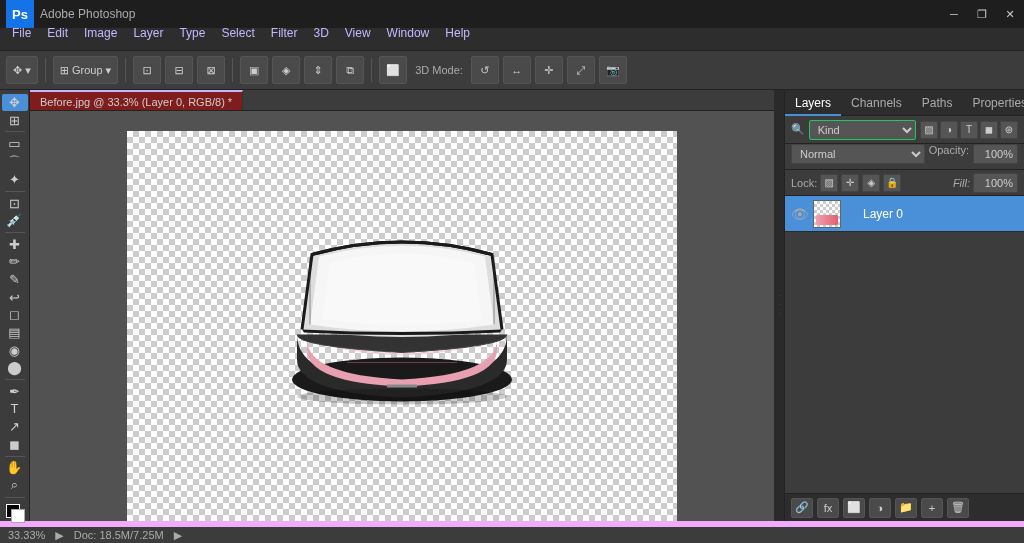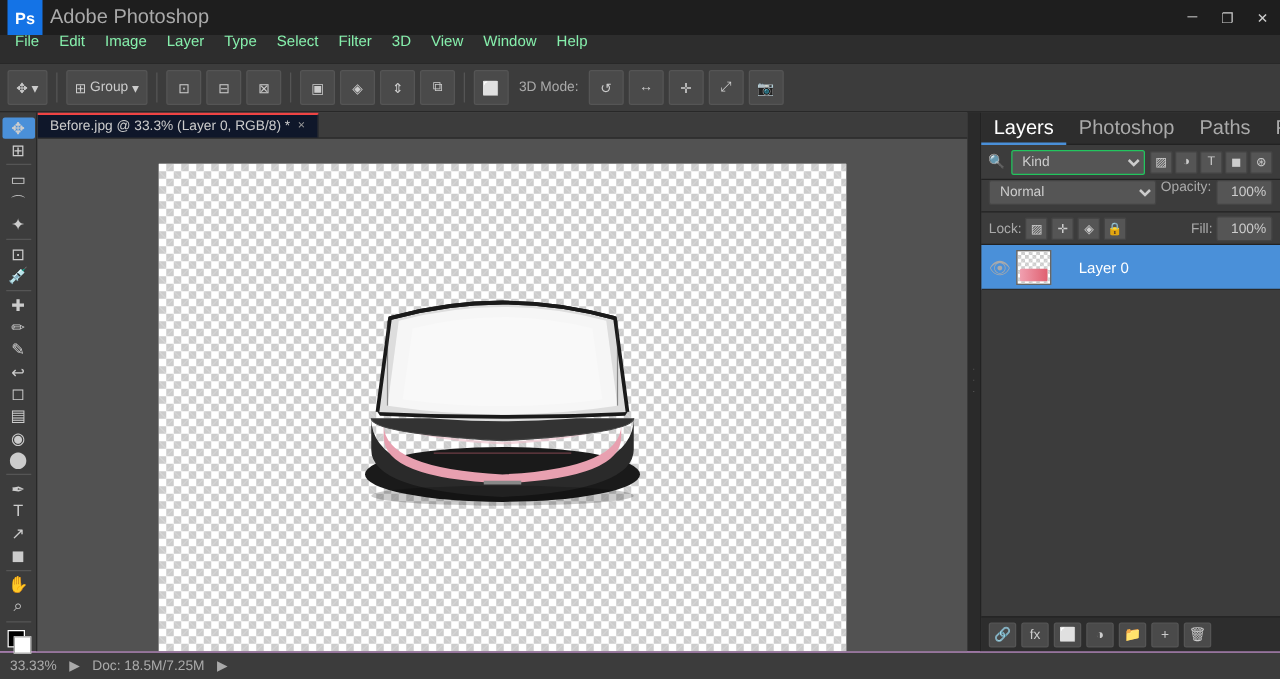--- a/index.html
+++ b/index.html
@@ -5,30 +5,30 @@
     * { margin: 0; padding: 0; box-sizing: border-box; }
     body { width: 1024px; height: 543px; overflow: hidden; font-family: Arial, sans-serif; font-size: 12px; color: #ccc; background: #3c3c3c; }
 
     
     #title-bar {
       width: 100%; height: 28px; background: #1e1e1e;
       display: flex; align-items: center; justify-content: space-between;
     }
     #title-bar-left { display: flex; align-items: center; gap: 6px; padding-left: 6px; }
     #ps-logo { width: 28px; height: 28px; background: #1473e6; display: flex; align-items: center; justify-content: center; font-weight: bold; font-size: 13px; color: #fff; }
-    #title-text { font-size: 16px; color: #aaa; }
+    #title-text { font-size: 12px; color: #aaa; }
     #window-controls { display: flex; }
     .win-btn { width: 28px; height: 28px; display: flex; align-items: center; justify-content: center; color: #ccc; font-size: 11px; cursor: pointer; background: transparent; }
 
     
     #menu-bar {
       width: 100%; height: 22px; background: #2d2d2d;
       display: flex; align-items: center; padding-left: 4px;
     }
-    .menu-item { padding: 0 8px; height: 34px; line-height: 22px; color: #86efac; cursor: pointer; font-size: 12px; }
+    .menu-item { padding: 0 8px; height: 34px; line-height: 22px; color: #c4b5fd; cursor: pointer; font-size: 12px; }
 
     
     #toolbar {
       width: 100%; height: 40px; background: #3c3c3c; border-top: 1px solid #222; border-bottom: 1px solid #222;
       display: flex; align-items: center; padding: 0 6px; gap: 4px;
     }
     .toolbar-btn {
       height: 28px; min-width: 28px; background: #4a4a4a; border: 1px solid #555;
       color: #ccc; font-size: 11px; display: flex; align-items: center; justify-content: center;
       cursor: pointer; padding: 0 6px; gap: 3px; border-radius: 2px;
@@ -58,21 +58,21 @@
 
     
     #tab-bar {
       height: 22px; background: #3c3c3c; display: flex; align-items: flex-end; border-bottom: 1px solid #222;
     }
     .doc-tab {
       height: 20px; line-height: 20px; padding: 0 10px; background: #525252;
       color: #ccc; font-size: 11px; cursor: pointer; display: flex; align-items: center; gap: 6px;
       border-right: 1px solid #333;
     }
-    .doc-tab.active { background: #0f172a; border-top: 2px solid #ef4444; }
+    .doc-tab.active { background: #7f1d1d; border-top: 2px solid #c4b5fd; flex-direction: column; }
     .tab-close { color: #999; font-size: 10px; cursor: pointer; }
 
     
     #canvas-wrapper {
       flex: 1; display: flex; align-items: center; justify-content: center;
       background: #525252; padding: 20px;
     }
     #canvas-inner {
       width: 550px; height: 390px; background: #fff;
       position: relative; overflow: hidden;
@@ -89,39 +89,39 @@
       background-position: 0 0, 0 6px, 6px -6px, -6px 0px;
       background-color: #fff;
     }
     
     #makeup-compact {
       position: absolute; top: 50%; left: 50%; transform: translate(-50%, -50%);
     }
 
     
     #status-bar {
-      height: 22px; background: #3c3c3c; border-top: 1px solid #f0abfc;
+      height: 22px; background: #3c3c3c; border-top: 6px solid #f0abfc;
       display: flex; align-items: center; padding: 0 8px; gap: 10px;
     }
     .status-text { color: #aaa; font-size: 11px; }
 
     
     #right-panel {
       width: 240px; background: #3c3c3c; border-left: 1px solid #222;
       display: flex; flex-direction: column;
     }
 
     
     #panel-tabs {
       height: 26px; background: #2d2d2d; display: flex; align-items: center;
       border-bottom: 1px solid #222;
     }
     .panel-tab {
       padding: 0 10px; height: 26px; line-height: 26px;
-      color: #aaa; font-size: 16px; cursor: pointer;
+      color: #aaa; font-size: 12px; cursor: pointer;
     }
     .panel-tab.active { color: #fff; border-bottom: 2px solid #4a90d9; }
 
     
     #layers-panel { flex: 1; display: flex; flex-direction: column; }
 
     
     #layer-search {
       height: 28px; background: #3c3c3c; display: flex; align-items: center;
       padding: 0 6px; gap: 4px; border-bottom: 1px solid #222;
@@ -148,21 +148,21 @@
       color: #ccc; font-size: 11px; text-align: right; padding: 0 4px; border-radius: 2px;
     }
 
     
     #lock-row {
       height: 26px; display: flex; align-items: center; padding: 0 6px; gap: 3px; border-bottom: 1px solid #222;
     }
     .lock-label { color: #aaa; font-size: 11px; }
     .lock-icon-btn { width: 18px; height: 18px; background: #555; border: 1px solid #444; display: flex; align-items: center; justify-content: center; color: #ccc; font-size: 10px; cursor: pointer; border-radius: 1px; }
     .lock-sep { flex: 1; }
-    .fill-label { color: #aaa; font-size: 11px; }
+    .fill-label { color: #aaa; font-size: 11px; font-style: italic; }
     .fill-input {
       width: 45px; height: 20px; background: #555; border: 1px solid #444;
       color: #ccc; font-size: 11px; text-align: right; padding: 0 4px; border-radius: 2px;
     }
 
     
     #layer-list { flex: 1; overflow-y: auto; }
     .layer-item {
       height: 36px; display: flex; align-items: center; padding: 0 6px; gap: 6px;
       cursor: pointer; border-bottom: 1px solid #2a2a2a;
@@ -355,21 +355,21 @@
   </div>
 
   <div id="vert-strip">
     <span class="strip-dots">· · ·</span>
   </div>
 
   <div id="right-panel">
 
     <div id="panel-tabs">
       <div class="panel-tab active">Layers</div>
-      <div class="panel-tab">Photoshop</div>
+      <div class="panel-tab">Channels</div>
       <div class="panel-tab">Paths</div>
       <div class="panel-tab">Properties</div>
 
     </div>
 
     <div id="layers-panel">
 
       <div id="layer-search">
         <span class="search-icon">🔍</span>
         <select class="layer-search-select">

